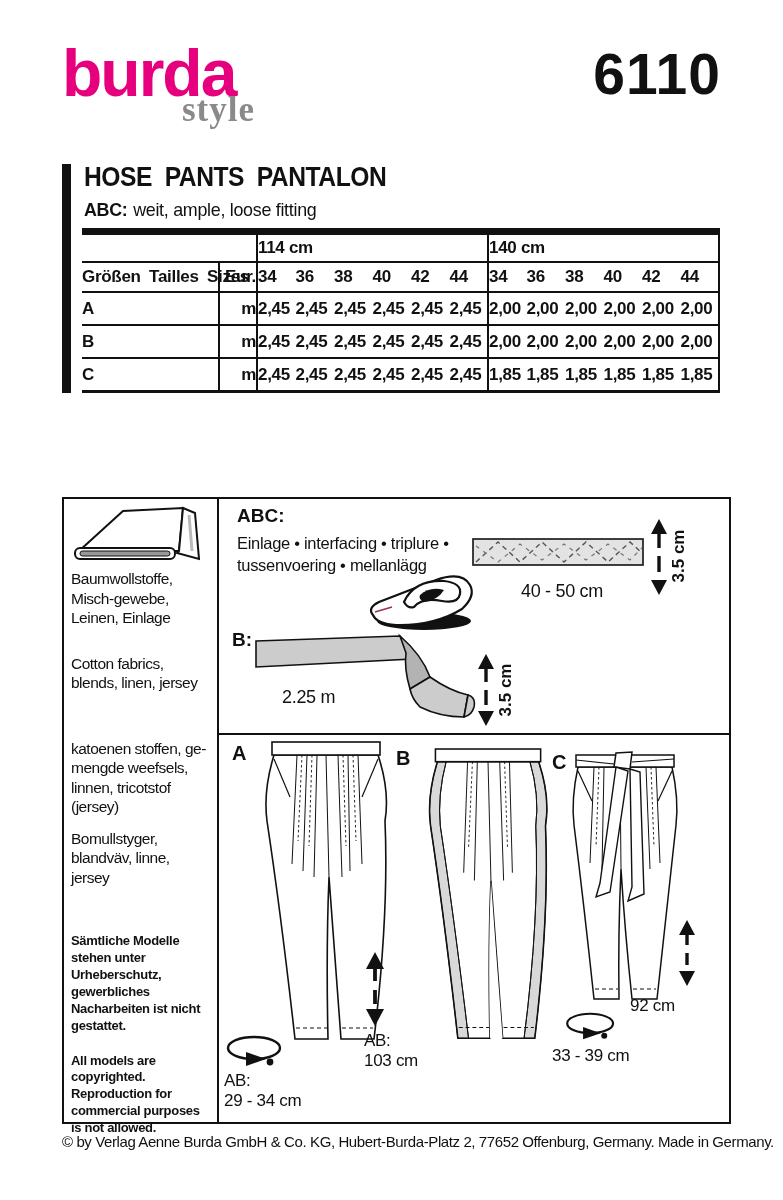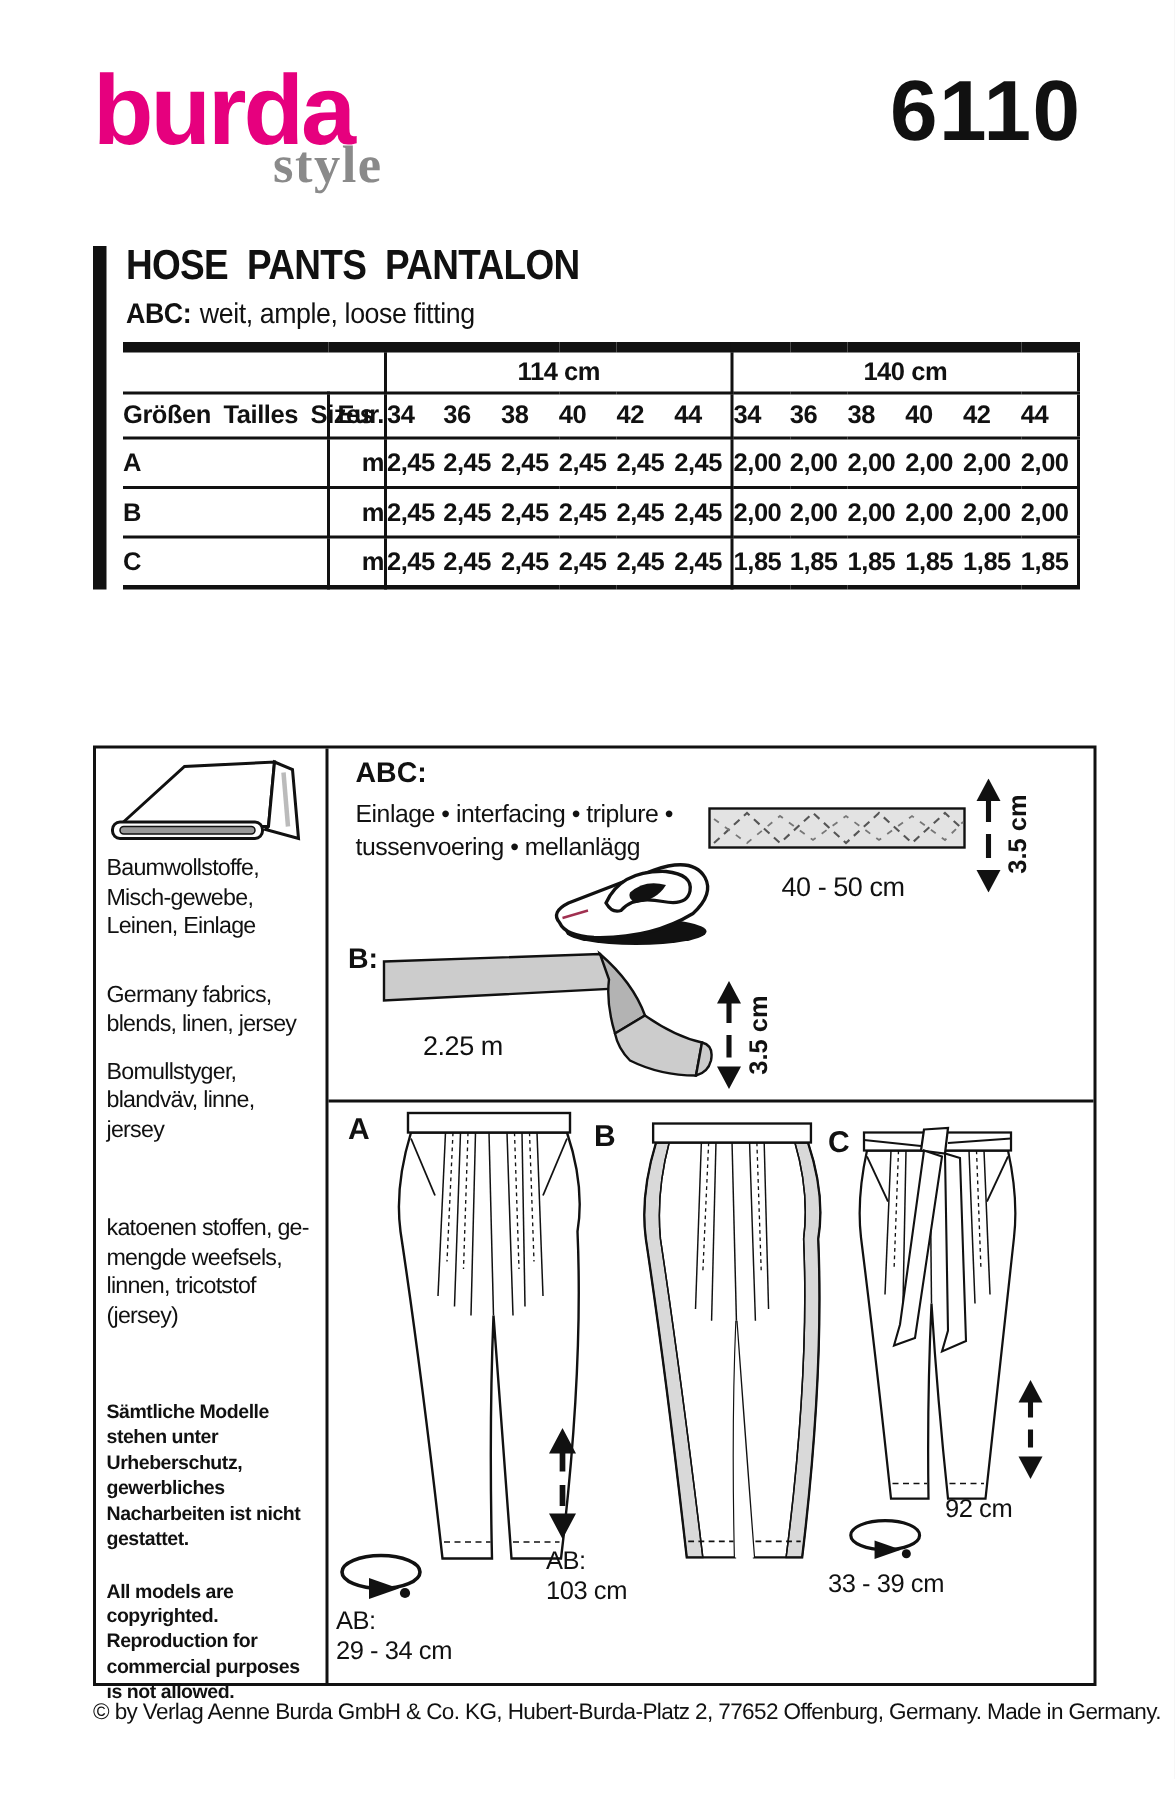--- a/index.html
+++ b/index.html
@@ -39,21 +39,21 @@
   
   .fabric-table {
     position:absolute; left:82px; top:228px; width:637px;
     border-collapse:collapse; table-layout:fixed;
     border-top:7px solid #111; border-bottom:3px solid #111; border-right:2px solid #111;
     font-weight:bold; letter-spacing:-0.3px;
   }
   .fabric-table td { padding:0; vertical-align:middle; font-size:17px; }
   .row-groups td { height:26px; border-bottom:2px solid #111; }
   .c-blank { border-right:2px solid #111; }
-  .c-group { text-align:center; font-size:18px; }
+  .c-group { text-align:left; font-size:18px; }
   .c-group.g1 { border-right:2px solid #111; }
   .row-sizes td { height:28px; border-bottom:2px solid #111; }
   .c-label { text-align:left; padding-left:3px; border-right:2px solid #111;
              font-size:16.5px; white-space:nowrap; word-spacing:4px; }
   .c-eur { text-align:right; padding-right:5px; border-right:2px solid #111; font-size:16px; }
   .size-cell, .val-cell { }
   .gend { border-right:2px solid #111; }
   .yardage-row td { height:31px; }
   .yardage-row:not(:last-child) td { border-bottom:2px solid #111; }
   .view-cell { text-align:left; padding-left:3px; border-right:2px solid #111; font-size:17px; }
@@ -184,23 +184,23 @@
 
     <div class="left-col">
       <svg width="136" height="62" viewBox="0 0 136 62">
         <polygon points="8,48 52,8 112,5 108,48" fill="#fff" stroke="#111" stroke-width="2"></polygon>
         <polygon points="112,5 124,10 128,56 106,50 108,48" fill="#fff" stroke="#111" stroke-width="2"></polygon>
         <path d="M118,12 L121,48" stroke="#bbb" stroke-width="3" fill="none"></path>
         <rect x="4" y="45" width="100" height="11" rx="5" fill="#fff" stroke="#111" stroke-width="2"></rect>
         <rect x="9" y="48" width="90" height="5" rx="2.5" fill="#999" stroke="#111" stroke-width="1"></rect>
       </svg>
       <p class="fabric-text" style="margin-top:4px">Baumwollstoffe, Misch-gewebe, Leinen, Einlage</p>
-      <p class="fabric-text" style="margin-top:26px">Germany fabrics, blends, linen, jersey</p>
+      <p class="fabric-text" style="margin-top:26px">Cotton fabrics, blends, linen, jersey</p>
+      <p class="fabric-text" style="margin-top:46px">katoenen stoffen, ge-mengde weefsels, linnen, tricotstof (jersey)</p>
       <p class="fabric-text" style="margin-top:12px">Bomullstyger, blandväv, linne, jersey</p>
-      <p class="fabric-text" style="margin-top:46px">katoenen stoffen, ge-mengde weefsels, linnen, tricotstof (jersey)</p>
       <p class="copy-text" style="margin-top:46px">Sämtliche Modelle stehen unter Urheberschutz, gewerbliches Nacharbeiten ist nicht gestattet.</p>
       <p class="copy-text" style="margin-top:18px">All models are copyrighted. Reproduction for commercial purposes is not allowed.</p>
 
     </div>
 
     <div class="r-label" style="left:173px; top:6px">ABC:</div>
     <div class="r-text" style="left:173px; top:33px; width:276px">Einlage • interfacing • triplure • tussenvoering • mellanlägg</div>
     <svg style="position:absolute; left:300px; top:70px" width="118" height="64" viewBox="0 0 118 64">
       <ellipse cx="60" cy="52" rx="47" ry="9" fill="#111"></ellipse>
       <path d="M9,46 Q3,39 15,33 L72,11 Q98,2 106,16 Q112,27 98,40 Q70,57 32,56 Q13,55 9,46 Z" fill="#fff" stroke="#111" stroke-width="2.2"></path>

